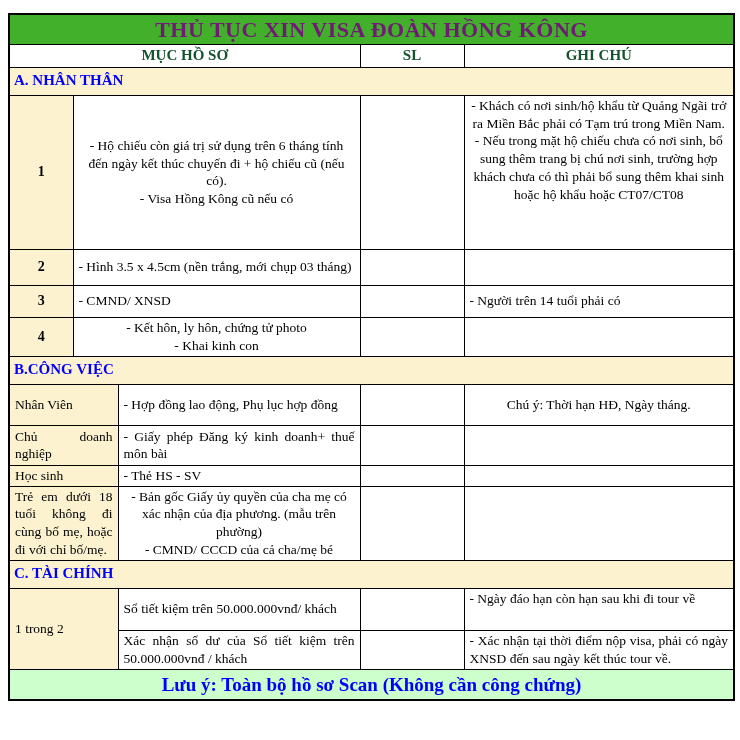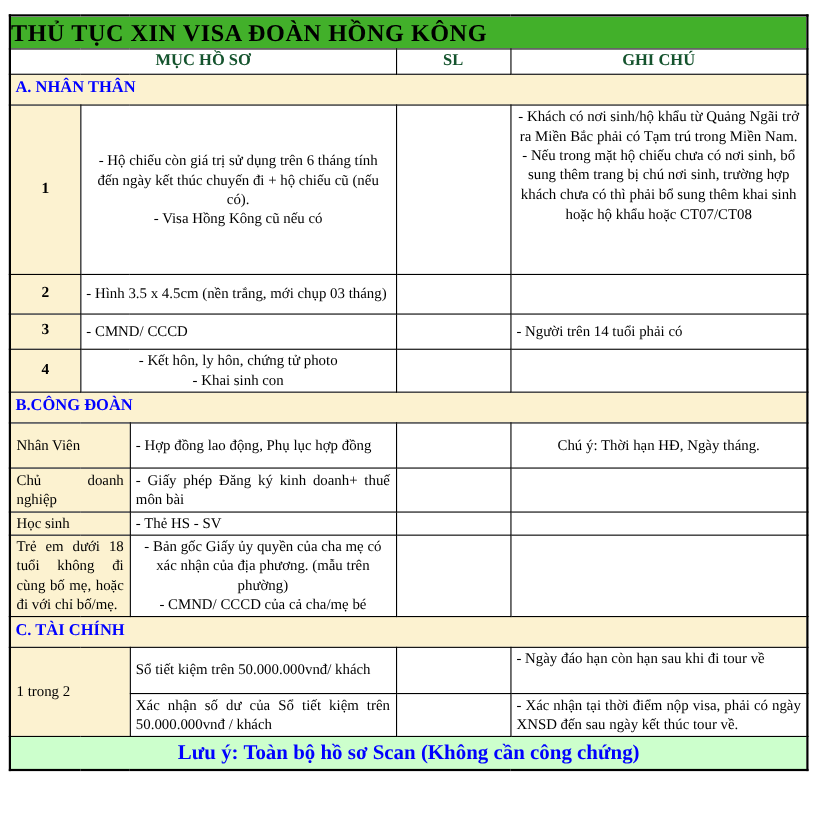--- a/index.html
+++ b/index.html
@@ -4,21 +4,21 @@
 <style>
   html,body{margin:0;padding:0;}
   body{
     width:740px;height:740px;background:#ffffff;position:relative;
     font-family:"Liberation Serif","DejaVu Serif",serif;color:#000;
   }
   .sheet{position:absolute;left:8px;top:13px;width:725px;}
   table{border-collapse:collapse;table-layout:fixed;width:725px;border:2px solid #000;}
   td{border:1px solid #000;padding:1px 5px;font-size:13.5px;line-height:1.32;vertical-align:middle;overflow:hidden;}
   .title-cell{
-    background:#42B02A;color:#000000;text-align:left;font-weight:bold;
+    background:#42B02A;color:#701a75;text-align:center;font-weight:bold;
     font-size:22px;padding:0;letter-spacing:0.5px;
   }
   .head-cell{color:#14532d;font-weight:bold;text-align:center;font-size:15px;background:#ffffff;}
   .sec-cell{background:#FCF2D0;color:#0000FF;font-weight:bold;font-size:15px;padding-left:4px;}
   .label-cell{background:#FCF2D0;}
   .num-cell{background:#FCF2D0;text-align:center;font-weight:bold;font-size:14px;}
   .just{text-align:justify;}
   .vtop{vertical-align:top;}
   .center{text-align:center;margin-top:31px;}
   .foot-cell{
@@ -74,37 +74,37 @@
 
     <tr class="r-a2">
       <td class="num-cell">2</td>
       <td colspan="2" class="just">- Hình 3.5 x 4.5cm (nền trắng, mới chụp 03 tháng)</td>
       <td></td>
       <td></td>
     </tr>
 
     <tr class="r-a3">
       <td class="num-cell">3</td>
-      <td colspan="2">- CMND/ CCCD</td>
+      <td colspan="2">- CMND/ XNSD</td>
       <td></td>
       <td>- Người trên 14 tuổi phải có</td>
     </tr>
 
     <tr class="r-a4">
       <td class="num-cell">4</td>
       <td colspan="2">
         <div class="line">- Kết hôn, ly hôn, chứng tử photo</div>
-        <div class="line">- Khai sinh con</div>
+        <div class="line">- Khai kinh con</div>
       </td>
       <td></td>
       <td></td>
     </tr>
 
     <tr class="r-sec">
-      <td colspan="5" class="sec-cell">B.CÔNG ĐOÀN</td>
+      <td colspan="5" class="sec-cell">B.CÔNG VIỆC</td>
     </tr>
 
     <tr class="r-b1">
       <td colspan="2" class="label-cell">Nhân Viên</td>
       <td class="just">- Hợp đồng lao động, Phụ lục hợp đồng</td>
       <td></td>
       <td class="center">Chú ý: Thời hạn HĐ, Ngày tháng.</td>
     </tr>
 
     <tr class="r-b2">

